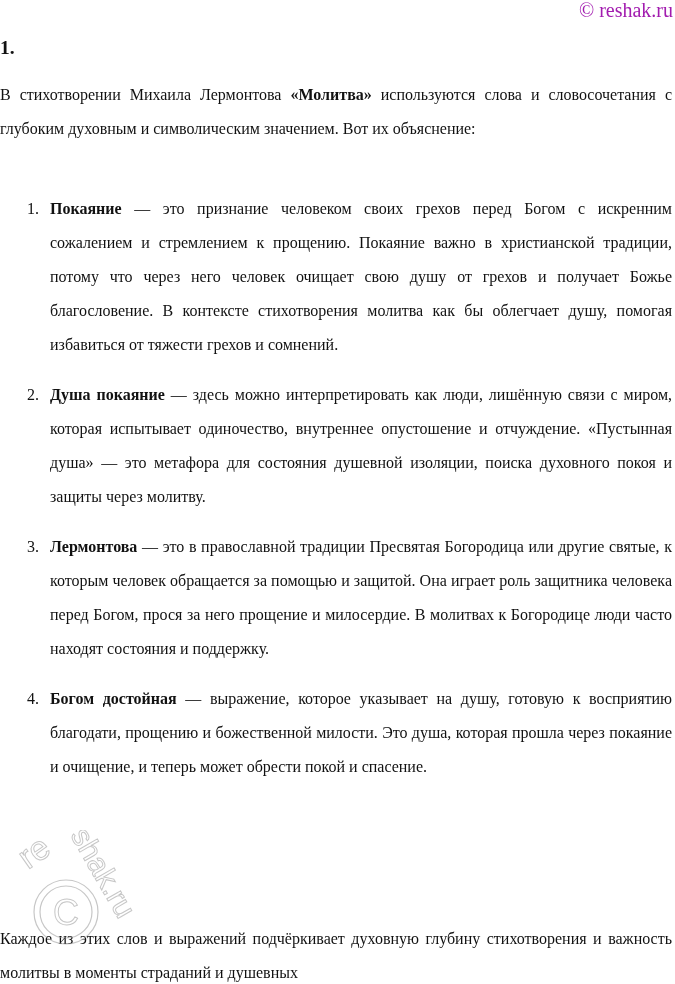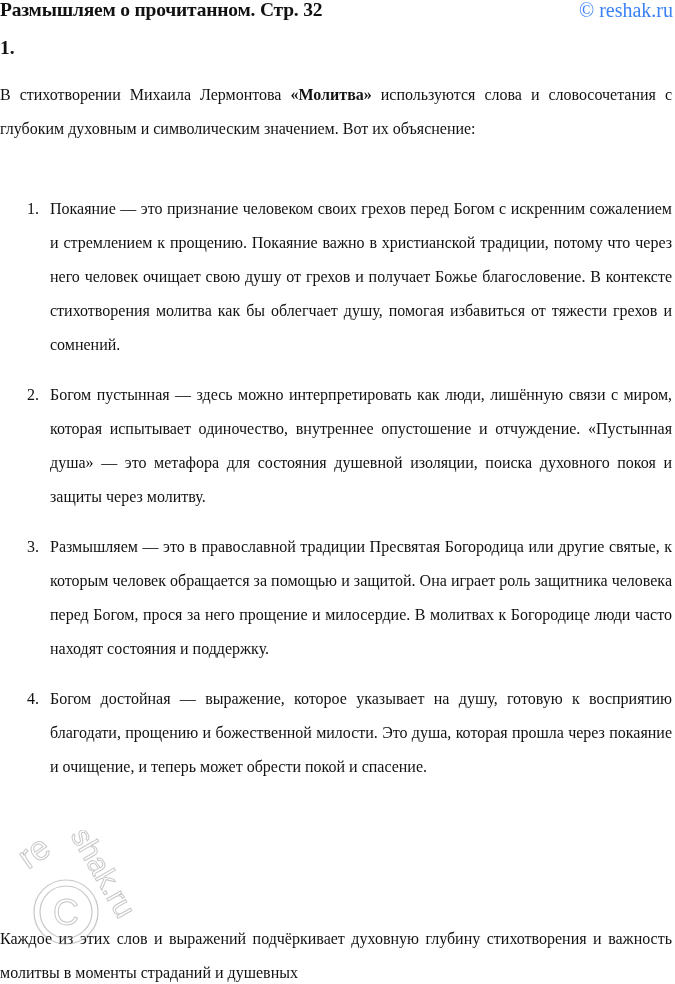--- a/index.html
+++ b/index.html
@@ -8,76 +8,75 @@
       font-family: "Liberation Serif", serif; color: #111111;
     }
     .header {
       position: absolute; left: 0; top: 0; width: 675px; height: 26px;
     }
     .page-title {
       position: absolute; left: 0; top: -1px; font-weight: bold; font-size: 19.5px;
       letter-spacing: -0.2px; color: #111;
     }
     .copyright {
-      position: absolute; right: 2px; top: -1px; font-size: 20px; color: #3b82f6;
+      position: absolute; right: 2px; top: -1px; font-size: 20px; color: #a21caf;
     }
     .task-number {
       position: absolute; left: 0; top: 37px; font-weight: bold; font-size: 19.5px;
     }
     .text {
       font-size: 16px; line-height: 34px; text-align: justify;
     }
     .intro {
       position: absolute; left: 0; top: 78px; width: 672px;
     }
     .list {
       position: absolute; left: 0; top: 192px; width: 672px;
       margin: 0; padding: 0; list-style: none;
     }
     .list-item {
       position: relative; padding-left: 50px; margin-bottom: 16px;
     }
     .list-item .num {
       position: absolute; left: 27px; top: 0;
     }
-    .term { font-weight: normal; }
+    .term { font-weight: bold; }
     .conclusion {
       position: absolute; left: 0; top: 922px; width: 672px;
     }
     .watermark {
       position: absolute; left: 8px; top: 830px; width: 150px; height: 120px;
       pointer-events: none; opacity: 0.55;
     }
   </style>
 </head>
 <body>
 
 <div class="header">
-  <div class="page-title">Размышляем о прочитанном. Стр. 32</div>
   <div class="copyright">© reshak.ru</div>
 </div>
 
 <div class="task-number">1.</div>
 
 <p class="text intro" style="margin:0;">
   <span>В стихотворении Михаила Лермонтова </span><b>«Молитва»</b><span> используются слова и словосочетания с глубоким духовным и символическим значением. Вот их объяснение:</span>
 </p>
 
 <ol class="list">
   <li class="list-item text">
     <span class="num">1.</span>
     <span class="term">Покаяние</span><span> — это признание человеком своих грехов перед Богом с искренним сожалением и стремлением к прощению. Покаяние важно в христианской традиции, потому что через него человек очищает свою душу от грехов и получает Божье благословение. В контексте стихотворения молитва как бы облегчает душу, помогая избавиться от тяжести грехов и сомнений.</span>
   </li>
   <li class="list-item text">
     <span class="num">2.</span>
-    <span class="term">Богом пустынная</span><span> — здесь можно интерпретировать как люди, лишённую связи с миром, которая испытывает одиночество, внутреннее опустошение и отчуждение. «Пустынная душа» — это метафора для состояния душевной изоляции, поиска духовного покоя и защиты через молитву.</span>
+    <span class="term">Душа покаяние</span><span> — здесь можно интерпретировать как люди, лишённую связи с миром, которая испытывает одиночество, внутреннее опустошение и отчуждение. «Пустынная душа» — это метафора для состояния душевной изоляции, поиска духовного покоя и защиты через молитву.</span>
   </li>
   <li class="list-item text">
     <span class="num">3.</span>
-    <span class="term">Размышляем</span><span> — это в православной традиции Пресвятая Богородица или другие святые, к которым человек обращается за помощью и защитой. Она играет роль защитника человека перед Богом, прося за него прощение и милосердие. В молитвах к Богородице люди часто находят состояния и поддержку.</span>
+    <span class="term">Лермонтова</span><span> — это в православной традиции Пресвятая Богородица или другие святые, к которым человек обращается за помощью и защитой. Она играет роль защитника человека перед Богом, прося за него прощение и милосердие. В молитвах к Богородице люди часто находят состояния и поддержку.</span>
   </li>
   <li class="list-item text">
     <span class="num">4.</span>
     <span class="term">Богом достойная</span><span> — выражение, которое указывает на душу, готовую к восприятию благодати, прощению и божественной милости. Это душа, которая прошла через покаяние и очищение, и теперь может обрести покой и спасение.</span>
   </li>
 </ol>
 
 <p class="text conclusion" style="margin:0;">Каждое из этих слов и выражений подчёркивает духовную глубину стихотворения и важность молитвы в моменты страданий и душевных</p>
 
 <div class="watermark">

